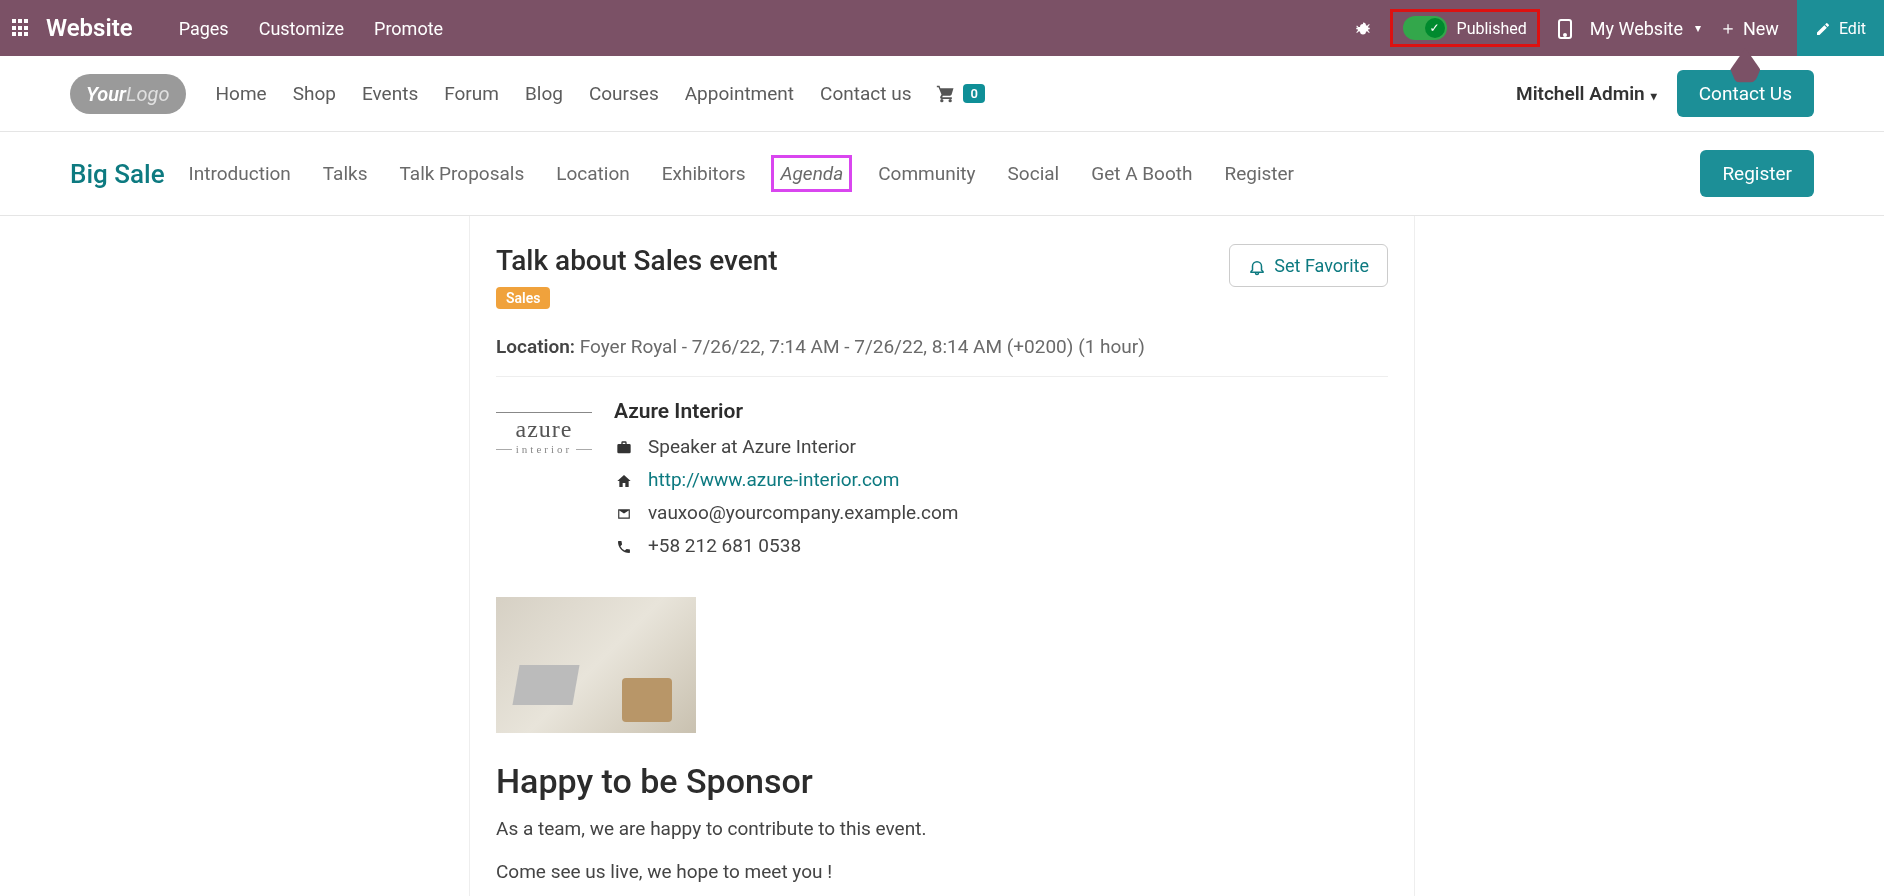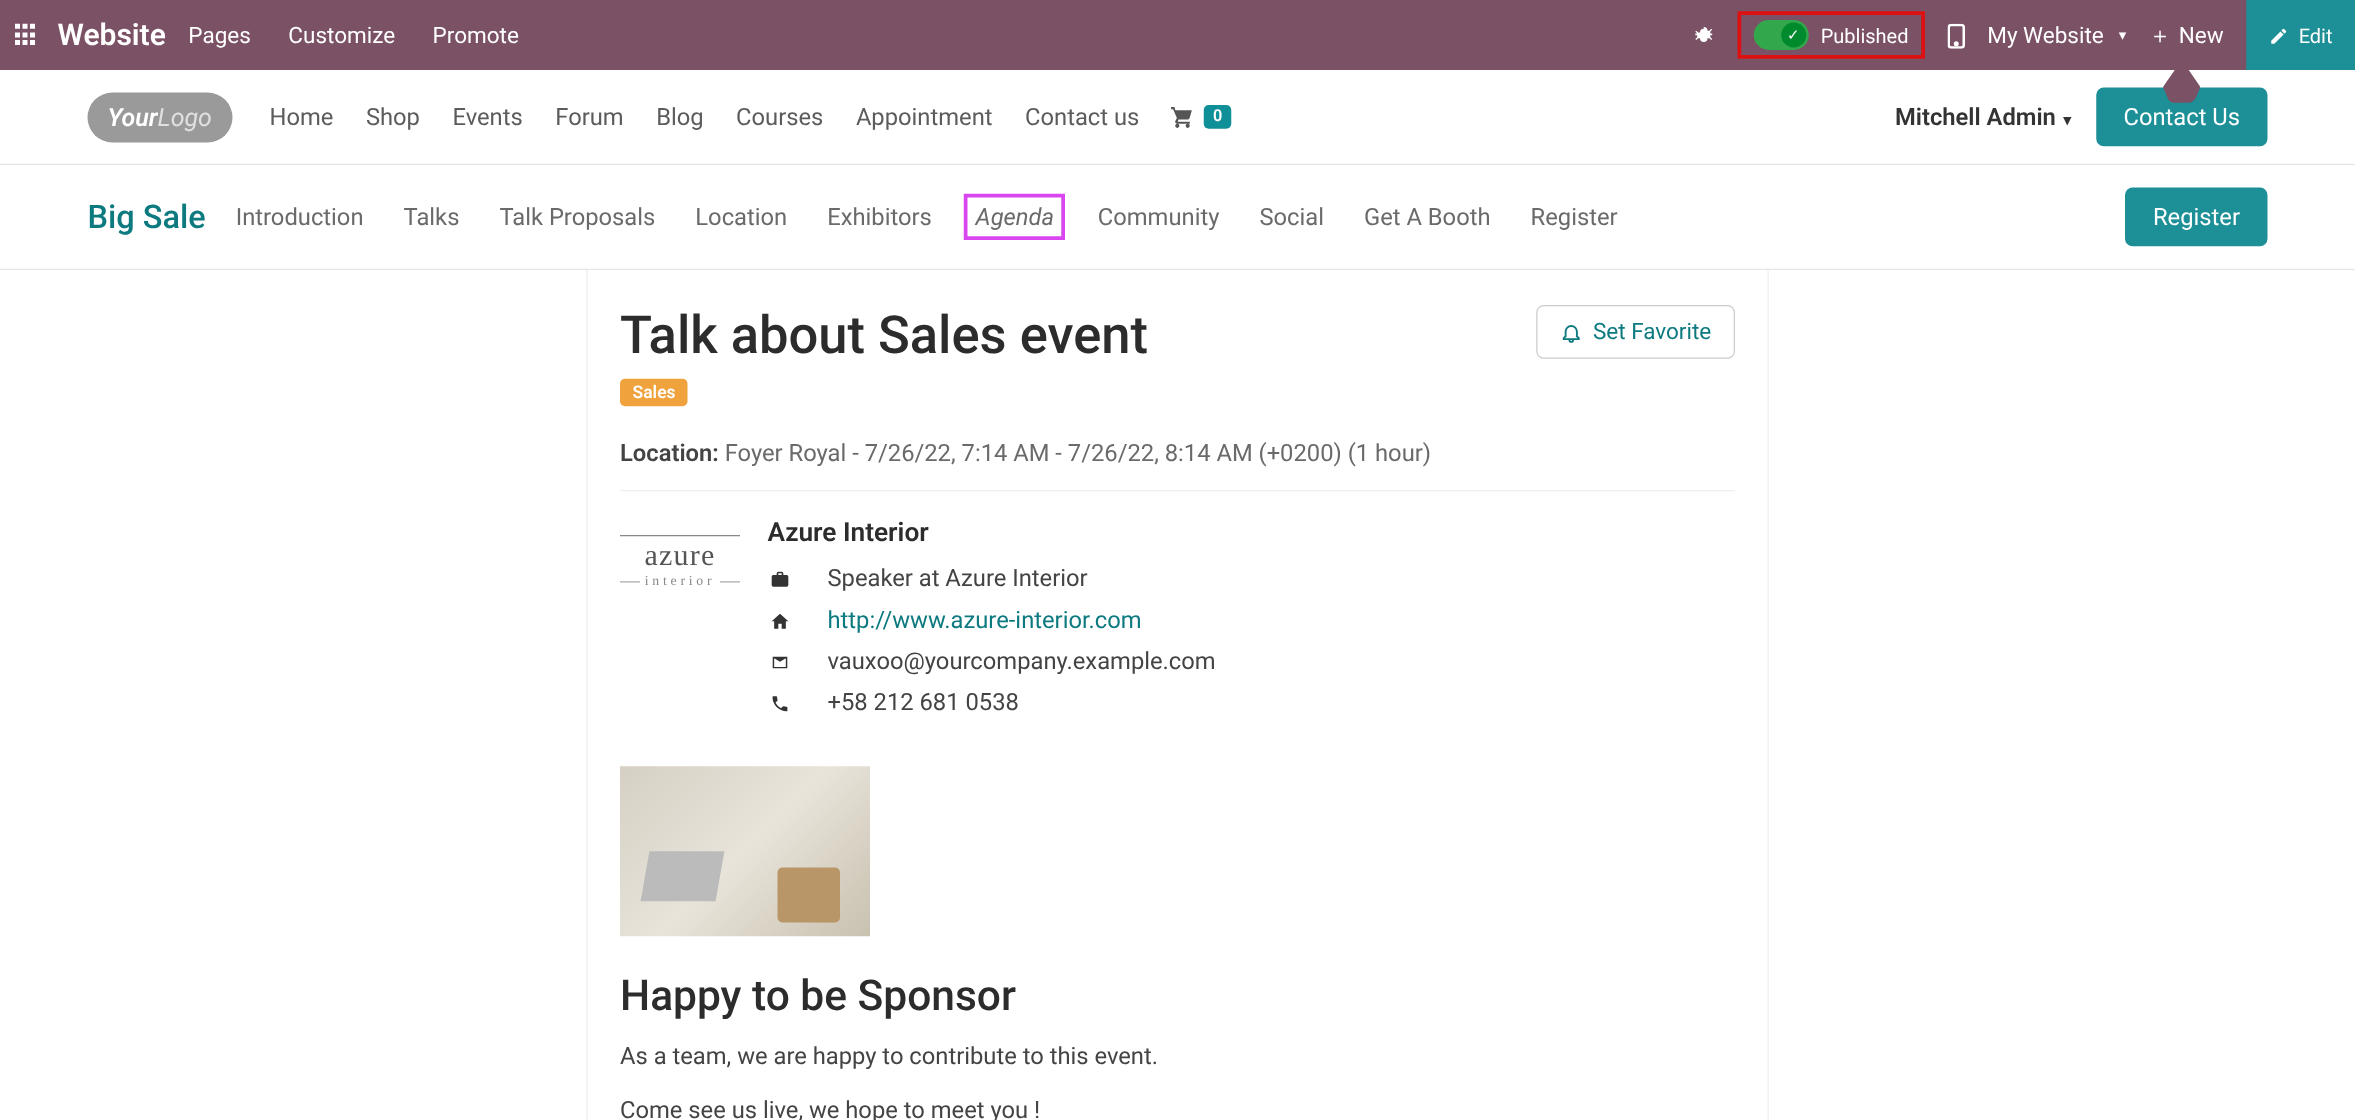--- a/index.html
+++ b/index.html
@@ -2,21 +2,21 @@
 <html><head>
 <meta charset="utf-8">
 <style>
   * { box-sizing: border-box; margin: 0; padding: 0; }
   body { font-family: -apple-system, BlinkMacSystemFont, "Segoe UI", Roboto, "Helvetica Neue", Arial, sans-serif; background: #fff; color: #333; font-size: 16px; }
   
   
   .topbar { background: #7b5166; height: 56px; display: flex; align-items: center; color: #fff; padding: 0 12px; }
   .apps-icon { display: inline-flex; flex-wrap: wrap; width: 18px; height: 18px; gap: 2px; margin-right: 16px; cursor: pointer; }
   .apps-icon span { width: 4px; height: 4px; background: #fff; }
-  .brand { font-size: 24px; font-weight: 600; margin-right: 18px; }
+  .brand { font-size: 24px; font-weight: 600; margin-right: 46px; }
   .topbar-menu { display: flex; gap: 30px; }
   .topbar-menu a { color: #fff; text-decoration: none; font-size: 18px; cursor: pointer; }
   .topbar-right { margin-left: auto; display: flex; align-items: center; gap: 18px; }
   .bug-icon { font-size: 18px; cursor: pointer; }
   .published-box { border: 3px solid #d11; padding: 4px 10px; display: flex; align-items: center; gap: 10px; }
   .toggle { width: 44px; height: 24px; background: #33a74b; border-radius: 12px; position: relative; display: flex; align-items: center; justify-content: flex-end; padding: 2px; }
   .toggle .knob { width: 20px; height: 20px; border-radius: 50%; background: #008a2e; display: flex; align-items: center; justify-content: center; color:#fff; font-size:12px; }
   .mobile-icon { font-size: 18px; cursor: pointer; }
   .dropdown-caret::after { content: "▾"; margin-left: 6px; font-size: 12px; }
   .topbar-btn { display: flex; align-items: center; gap: 6px; cursor: pointer; font-size: 18px; }
@@ -41,37 +41,37 @@
   .event-title { color: #0d7a80; font-size: 26px; font-weight: 500; margin-right: 18px; }
   .event-tabs { display: flex; gap: 20px; align-items: center; }
   .event-tabs a { color: #6a6a6a; text-decoration: none; font-size: 19px; cursor: pointer; padding: 4px 6px; }
   .event-tabs a.highlighted { border: 3px solid #d946ef; font-style: italic; }
   .register-btn-main { margin-left: auto; background: #1c8f97; color: #fff; padding: 12px 22px; border-radius: 6px; font-size: 19px; cursor: pointer; }
 
   
   .content-wrap { display: flex; justify-content: center; padding: 0; }
   .content { width: 946px; border-left: 1px solid #eee; border-right: 1px solid #eee; padding: 28px 26px 40px; }
   .talk-header { display: flex; justify-content: space-between; align-items: flex-start; }
-  .talk-title { font-size: 42px; font-weight: 500; color: #2c2c2c; margin-bottom: 10px; }
+  .talk-title { font-size: 28px; font-weight: 500; color: #2c2c2c; margin-bottom: 10px; }
   .tag { background: #f0a23c; color: #fff; padding: 3px 10px; border-radius: 4px; font-size: 14px; font-weight: 600; display: inline-block; }
   .fav-btn { border: 1px solid #ccc; background: #fff; padding: 10px 18px; border-radius: 6px; color: #0d7a80; font-size: 18px; display: flex; align-items: center; gap: 8px; cursor: pointer; }
   .location-row { margin-top: 26px; padding-bottom: 18px; border-bottom: 1px solid #eee; font-size: 19px; color: #6a6a6a; }
   .location-row b { color: #444; font-weight: 600; }
 
   .speaker-section { display: flex; gap: 22px; margin-top: 22px; }
   .speaker-logo { width: 96px; padding-top: 10px; }
   .azure-logo { font-family: Georgia, serif; color: #555; text-align:center; }
   .azure-logo .top-line, .azure-logo .bot-line { border-top: 1px solid #888; margin: 3px 0; }
   .azure-logo .name { font-size: 24px; letter-spacing: 1px; }
   .azure-logo .sub { font-size: 11px; letter-spacing: 3px; color:#888; display:flex; align-items:center; gap:4px; justify-content:center;}
   .azure-logo .sub::before, .azure-logo .sub::after { content:""; flex:1; border-top:1px solid #aaa; }
 
   .speaker-info { flex: 1; }
   .company-name { font-size: 21px; font-weight: 600; color: #2c2c2c; margin-bottom: 12px; }
-  .info-line { display: flex; align-items: center; gap: 28px; font-size: 19px; color: #444; margin-bottom: 10px; }
+  .info-line { display: flex; align-items: center; gap: 14px; font-size: 19px; color: #444; margin-bottom: 10px; }
   .info-line a { color: #0d7a80; text-decoration: none; }
   .icon-box { width: 20px; text-align: center; color: #333; }
 
   .sponsor-section { display: flex; gap: 28px; margin-top: 30px; flex-direction: column; }
   .sponsor-img { width: 200px; height: 136px; background: linear-gradient(135deg,#d6d0c4 0%,#e8e4da 50%,#c9c1b0 100%); position: relative; overflow:hidden; }
   .sponsor-img::before { content:""; position:absolute; left:10%; top:50%; width:60px; height:40px; background:#bbb; transform: skewX(-10deg); }
   .sponsor-img::after { content:""; position:absolute; right:12%; bottom:8%; width:50px; height:44px; background:#b89668; border-radius:4px; }
   .sponsor-text { flex: 1; }
   .sponsor-title { font-size: 34px; font-weight: 500; color: #2c2c2c; margin-bottom: 16px; }
   .sponsor-text p { font-size: 19px; color: #444; margin-bottom: 20px; }

